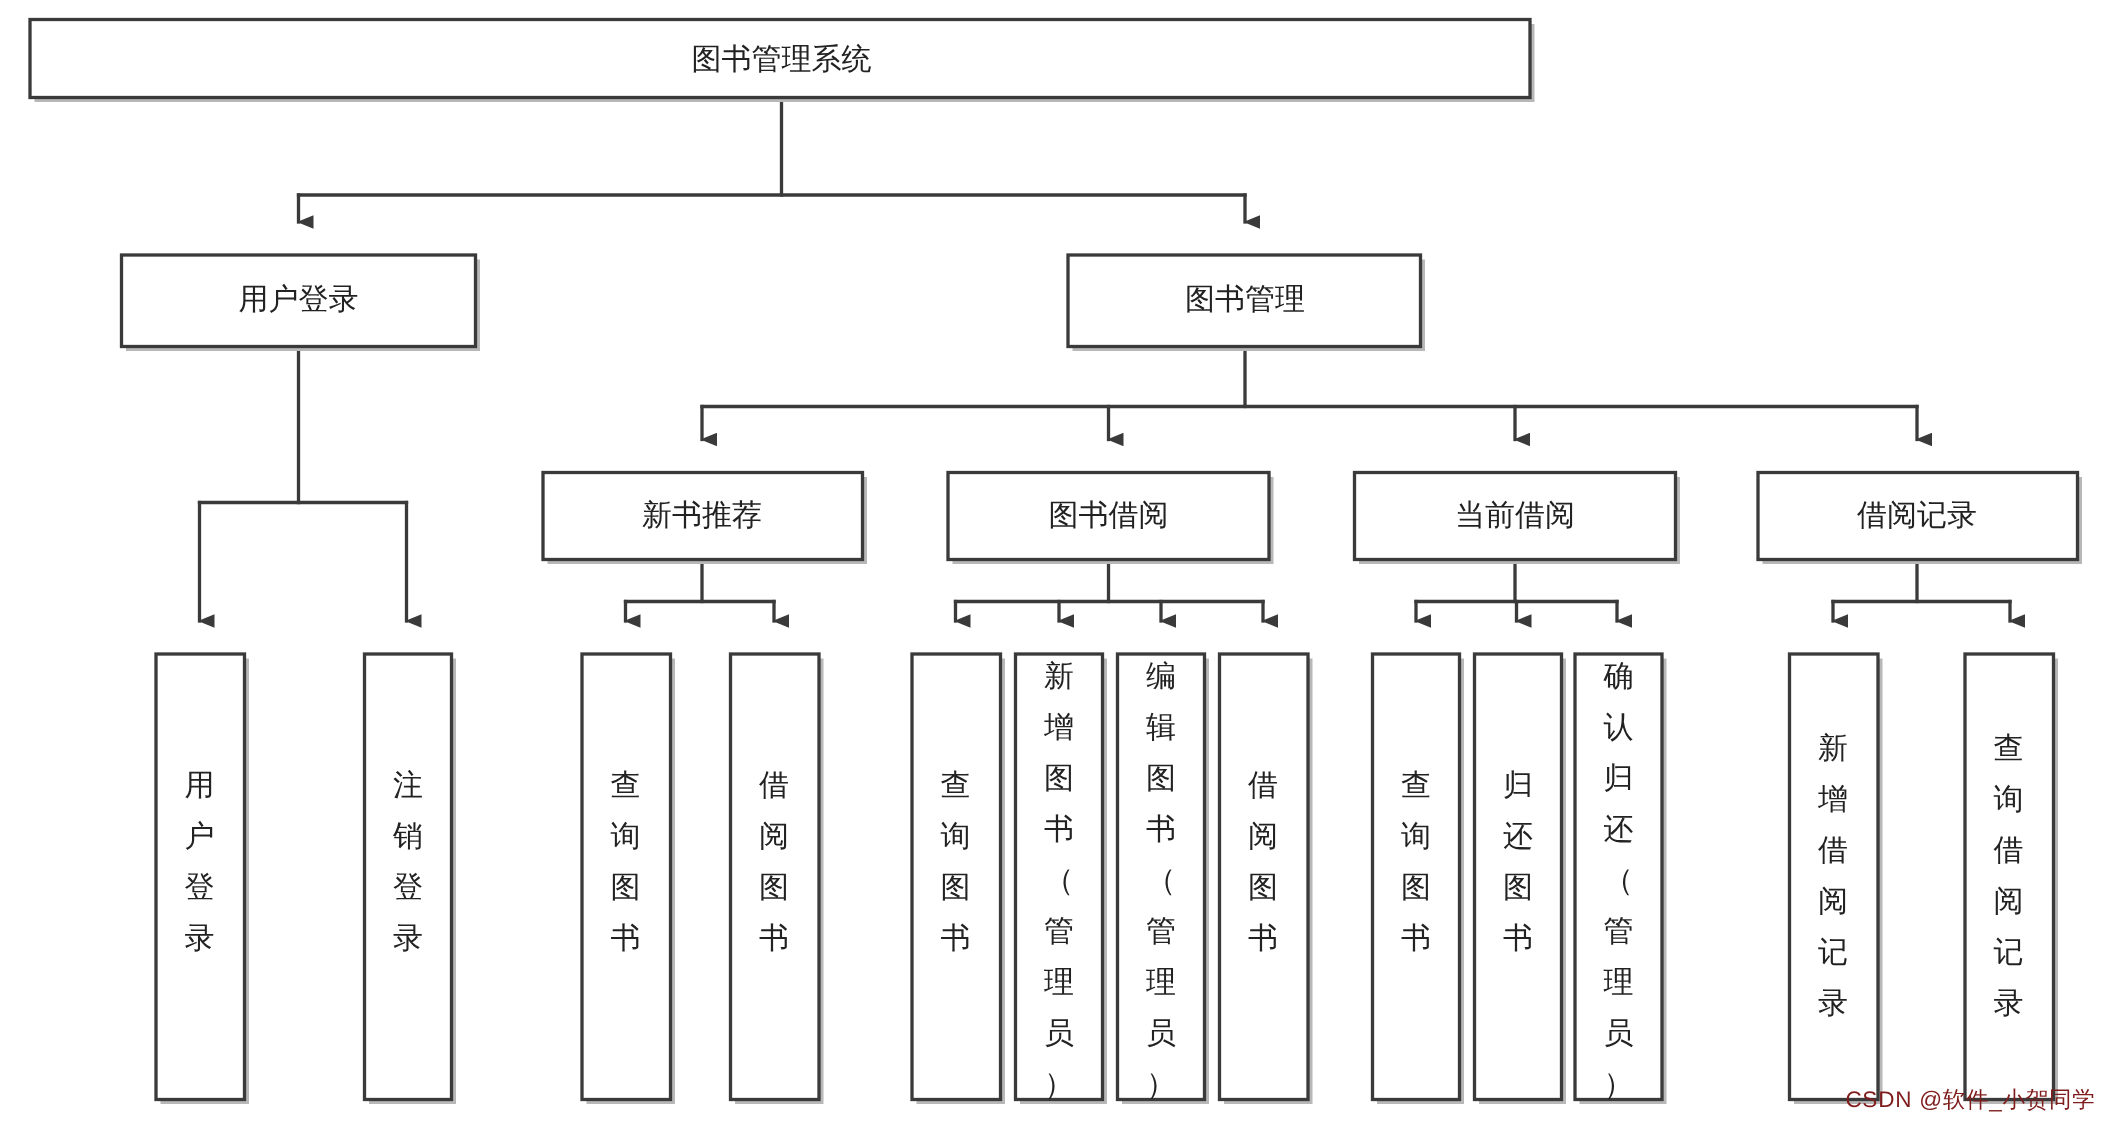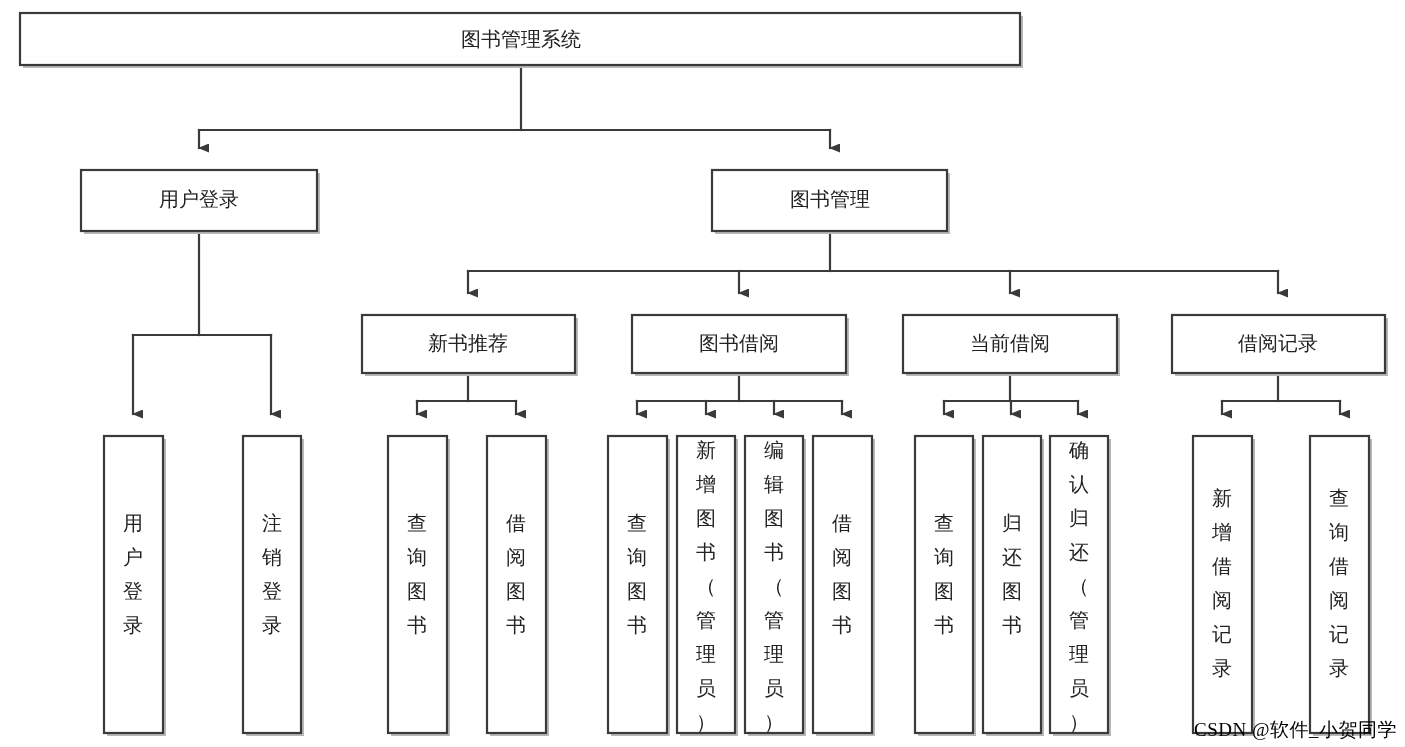--- a/index.html
+++ b/index.html
@@ -18,22 +18,22 @@
     font-family:"Liberation Sans","DejaVu Sans",sans-serif;
     fill:#222222;font-size:20px;text-anchor:middle;
     dominant-baseline:middle;
   }
   .leaf-label{
     font-family:"Liberation Sans","DejaVu Sans",sans-serif;
     fill:#222222;font-size:20px;text-anchor:middle;
   }
   .watermark{
     position:absolute;right:8px;bottom:4px;
-    font-size:19px;color:#000000;
-    font-family:Liberation Serif, serif;
+    font-size:15px;color:#7f1d1d;
+    font-family:Liberation Sans, sans-serif;
     letter-spacing:0.5px;white-space:nowrap;
     user-select:none;
   }
 </style>
 </head>
 <body>
 
 <div id="diagram-root">
 
   <svg id="tree" viewBox="0 0 1405 747">

